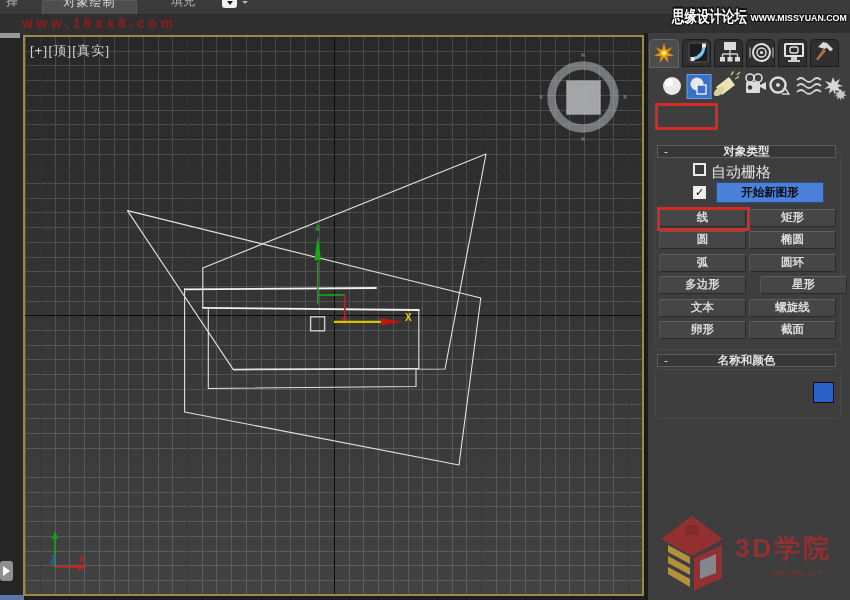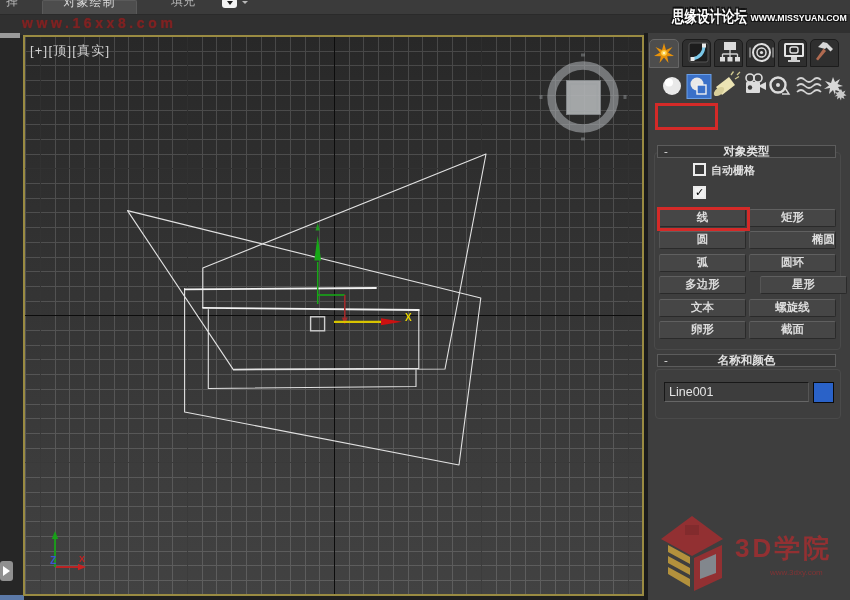--- a/index.html
+++ b/index.html
@@ -206,40 +206,40 @@
         <path d="M8 4l1.5 3 3-1.5-1.5 3 2.5 2-3 .5 1 3-3-1.5-.5 3-1.5-3-2.5 2 .5-3.5-3 .5 2.5-2-2-2.5 3 .5z" fill="#c8c8c8"></path>
       </g>
     </g>
   </svg>
 
   <div class="redbox" style="left:6.7px;top:69.8px;width:57.4px;height:21.4px;"></div>
 
   <div class="abs" style="left:5.5px;top:119px;width:185px;height:196px;border:1px solid #4a4a4a;border-radius:4px;"></div>
   <div class="rollhead" style="top:112px;left:9px;"><b>-</b>对象类型</div>
   <div class="cb" style="left:45px;top:130px;"></div>
-  <div class="abs" style="left:63px;top:130px;font-size:11px;font-weight:bold;color:#e0e0e0;">自动栅格</div>
+  <div class="abs" style="left:63px;top:130px;font-size:15px;font-weight:normal;color:#e0e0e0;">自动栅格</div>
   <div class="cb" style="left:45px;top:153px;background:#f2f2f2;color:#000;font-size:11px;line-height:9px;text-align:center;">✓</div>
+  <div class="abs" style="left:68px;top:149px;width:108px;height:21px;background:#4a80d8;border:1px solid #2a4a88;box-sizing:border-box;color:#0a0a14;font-size:11.5px;font-weight:bold;text-align:center;line-height:19px;">开始新图形</div>
 
   <div class="btn" style="left:11px;top:175.5px;">线</div>
   <div class="btn" style="left:101px;top:175.5px;">矩形</div>
   <div class="btn" style="left:11px;top:198px;">圆</div>
-  <div class="btn" style="left:101px;top:198px;text-align:right;">椭圆</div>
+  <div class="btn" style="left:101px;top:198px;">椭圆</div>
   <div class="btn" style="left:11px;top:220.5px;">弧</div>
   <div class="btn" style="left:101px;top:220.5px;">圆环</div>
   <div class="btn" style="left:11px;top:243px;">多边形</div>
   <div class="btn" style="left:112px;top:243px;">星形</div>
   <div class="btn" style="left:11px;top:265.5px;">文本</div>
   <div class="btn" style="left:101px;top:265.5px;">螺旋线</div>
   <div class="btn" style="left:11px;top:288px;">卵形</div>
   <div class="btn" style="left:101px;top:288px;">截面</div>
   <div class="redbox" style="left:8.8px;top:174px;width:87px;height:17.5px;"></div>
 
   <div class="rollhead" style="top:321px;left:9px;"><b>-</b>名称和颜色</div>
   <div class="abs" style="left:6.5px;top:336px;width:184px;height:48px;border:1px solid #4a4a4a;border-radius:4px;"></div>
-  <div class="abs" style="left:16px;top:349px;width:145px;height:20px;background:#3d3d3d;border:1px solid #181818;border-bottom-color:#666;border-right-color:#555;box-sizing:border-box;color:#e4e4e4;font-size:12.5px;line-height:18px;padding-left:4px;">Line001</div>
   <div class="abs" style="left:164.5px;top:348.5px;width:21px;height:21px;background:#2a62c8;border:1px solid #0a0a0a;box-sizing:border-box;"></div>
 
   <svg width="205" height="120" style="position:absolute;left:-3px;top:444px;" opacity="0.9">
     <g>
       <polygon points="16,62 47,39 78,62 47,79" fill="#9c2f31"></polygon>
       <polygon points="40,48 54,48 54,58 40,58" fill="#8a2a2c"></polygon>
       <polygon points="23,68 45,80 45,87 23,75" fill="#c09b3c"></polygon>
       <polygon points="23,79 45,91 45,98 23,86" fill="#c09b3c"></polygon>
       <polygon points="23,90 45,102 45,110 23,97" fill="#c09b3c"></polygon>
       <polygon points="49,81 77,68 77,101 49,114" fill="#9c2f31"></polygon>

